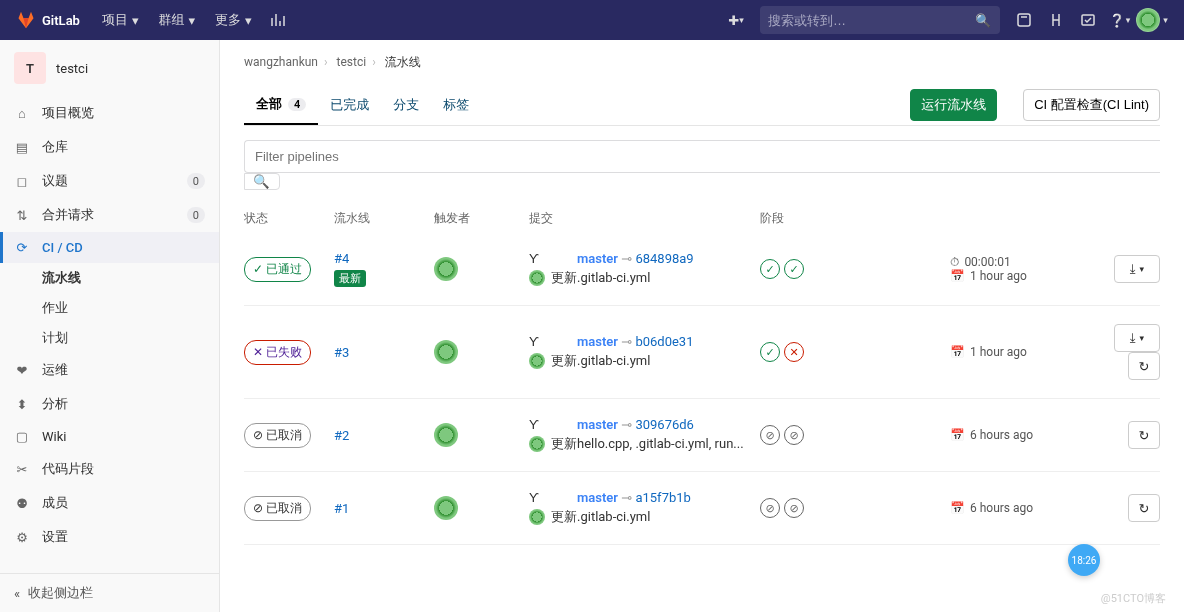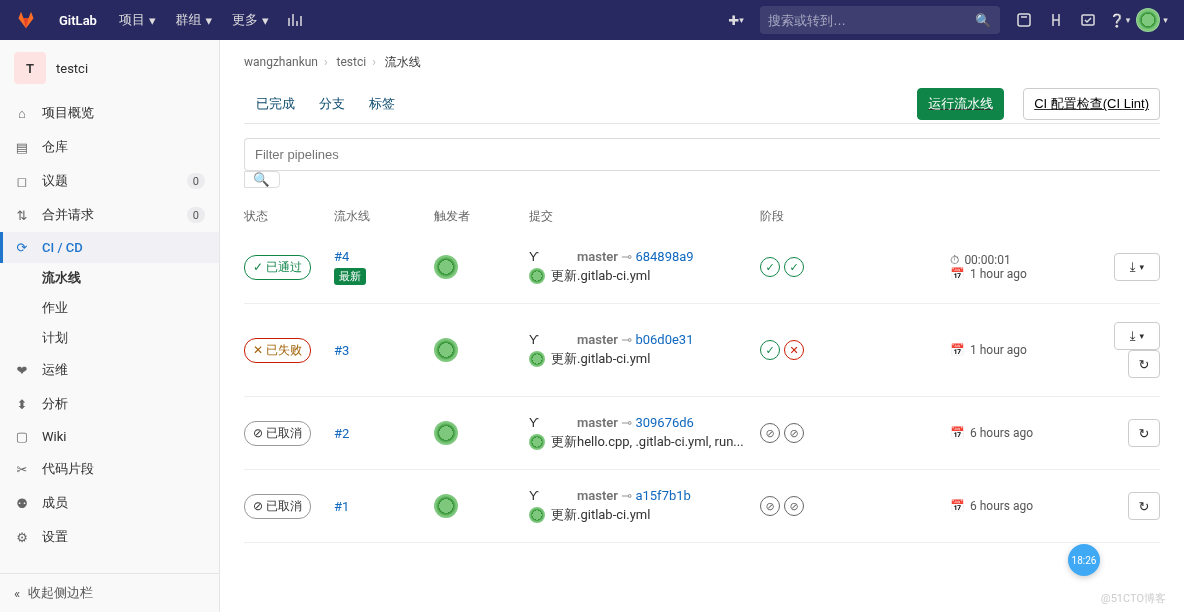--- a/index.html
+++ b/index.html
@@ -1,21 +1,21 @@
 <!DOCTYPE html>
 <html><head>
 <meta charset="utf-8">
 <style>
 * { box-sizing: border-box; margin: 0; padding: 0; }
 body { font-family: -apple-system, BlinkMacSystemFont, "Segoe UI", Roboto, sans-serif; font-size: 13px; color: #2e2e2e; background: #fff; }
 a { text-decoration: none; color: #1068bf; }
 
 
 .topnav { background: #292961; height: 40px; display: flex; align-items: center; padding: 0 16px; color: #dcdcde; }
-.brand { display: flex; align-items: center; gap: 23px; font-weight: 600; color: #fff; margin-right: 12px; }
+.brand { display: flex; align-items: center; gap: 6px; font-weight: 600; color: #fff; margin-right: 12px; }
 .brand svg { width: 20px; height: 20px; }
 .navlink { display: flex; align-items: center; gap: 4px; padding: 0 10px; height: 24px; cursor: pointer; font-size: 13px; }
 .spacer { flex: 1; }
 .search-box { display:flex; align-items:center; background: rgba(255,255,255,0.1); border-radius: 4px; height: 28px; width: 240px; padding: 0 8px; margin: 0 8px; }
 .search-box input { background: transparent; border: none; outline: none; color: #dcdcde; width: 100%; font-size: 13px; }
 .search-box input::placeholder { color: #a9a9c3; }
 .nav-icon { display:flex; align-items:center; justify-content:center; width: 32px; height: 40px; cursor: pointer; }
 .avatar-green { width: 24px; height: 24px; border-radius: 50%; background: radial-gradient(circle,#7ec87e 40%, #2f8f2f 41%, #7ec87e 60%); border:1px solid #fff3; }
 
 
@@ -38,49 +38,49 @@
 .main { flex:1; padding: 0 24px 24px; overflow:auto; }
 .crumbs { padding: 14px 0; color:#666; font-size:12px; }
 .crumbs a { color:#666; }
 .crumbs .sep { margin: 0 6px; color:#bbb; }
 .crumbs .current { color:#333; }
 
 .tabbar { display:flex; align-items:center; border-bottom:1px solid #e5e5e5; margin-bottom: 14px; }
 .tab { padding: 10px 12px; cursor:pointer; color:#0c4a6e; display:flex; align-items:center; gap:6px; }
 .tab.active { color:#000; font-weight:600; border-bottom:2px solid #000; }
 .tab .count { background:#ececef; border-radius:10px; font-size:11px; padding:0 6px; }
-.tabbar .actions { margin-left:auto; display:flex; gap:19px;text-decoration:underline; }
+.tabbar .actions { margin-left:auto; display:flex; gap:26px; }
 .btn { border:1px solid #ccc; background:#fff; border-radius:4px; padding: 6px 10px; cursor:pointer; font-size:13px; }
 .btn.primary { background:#108548; border-color:#108548; color:#fff; }
 
 .filter-row { display:flex; gap:0; margin-bottom: 14px; flex-direction: column; }
 .filter-input { flex:1; border:1px solid #dcdcde; border-right:none; border-radius:4px 0 0 4px; padding:8px 10px; font-size:13px; outline:none; }
 .filter-btn { border:1px solid #dcdcde; border-radius:0 4px 4px 0; width:36px; background:#fff; display:flex; align-items:center; justify-content:center; cursor:pointer; }
 
 .headrow { display:flex; color:#666; font-size:12px; padding:6px 0; }
 .col-status { width:90px; }
 .col-pipe { width:100px; }
 .col-trigger { width:95px; }
 .col-commit { flex:1; min-width:190px; }
 .col-stage { width:190px; }
 .col-time { width:140px; text-align:left; }
 .col-act { width:70px; text-align:right; }
 
 .pipe-row { display:flex; align-items:center; padding:18px 0; border-bottom:1px solid #eee; }
 
 .status-badge { display:inline-flex; align-items:center; gap:5px; border:1px solid; border-radius:12px; padding:3px 8px; font-size:12px; }
 .st-passed { color:#108548; border-color:#108548; }
-.st-failed { color:#a16207; border-color:#c91c00; }
+.st-failed { color:#4c1d95; border-color:#c91c00; }
 .st-canceled { color:#333; border-color:#999; }
 
 .latest-tag { background:#108548; color:#fff; font-size:11px; border-radius:3px; padding:1px 5px; display:inline-block; margin-top:4px; }
 
 .avatar-small { width:24px; height:24px; border-radius:50%; background: radial-gradient(circle,#7ec87e 40%, #2f8f2f 41%, #7ec87e 60%); display:inline-block; vertical-align:middle; }
 
-.branch-link { font-weight:600; color:#737373;padding-left:38px; }
+.branch-link { font-weight:600; color:#3b82f6;padding-left:38px; }
 .commit-hash { color:#1068bf; }
 .commit-msg { color:#333; display:flex; align-items:center; gap:6px; margin-top:3px; }
 .avatar-tiny { width:16px; height:16px; border-radius:50%; background: radial-gradient(circle,#7ec87e 40%, #2f8f2f 41%, #7ec87e 60%); display:inline-block; }
 
 .stage-dot { width:20px; height:20px; border-radius:50%; border:1.5px solid; display:inline-flex; align-items:center; justify-content:center; margin-right:4px; font-size:11px; }
 .sd-pass { border-color:#108548; color:#108548; }
 .sd-fail { border-color:#c91c00; color:#c91c00; }
 .sd-cancel { border-color:#666; color:#666; }
 
 .time-line { color:#555; font-size:12px; display:flex; align-items:center; gap:5px; justify-content:flex-start; }
@@ -215,20 +215,24 @@
   </div>
 
   <div class="main">
     <div class="crumbs">
       <a>wangzhankun</a><span class="sep">›</span>
       <a>testci</a><span class="sep">›</span>
       <span class="current">流水线</span>
     </div>
 
     <div class="tabbar">
+      <div class="tab active">
+          <span>全部</span>
+          <span class="count">4</span>
+        </div>
       <div class="tab">已完成</div>
       <div class="tab">分支</div>
       <div class="tab">标签</div>
       <div class="actions">
         <button class="btn primary">运行流水线</button>
         <button class="btn">CI 配置检查(CI Lint)</button>
       </div>
     </div>
 
     <div class="filter-row">

